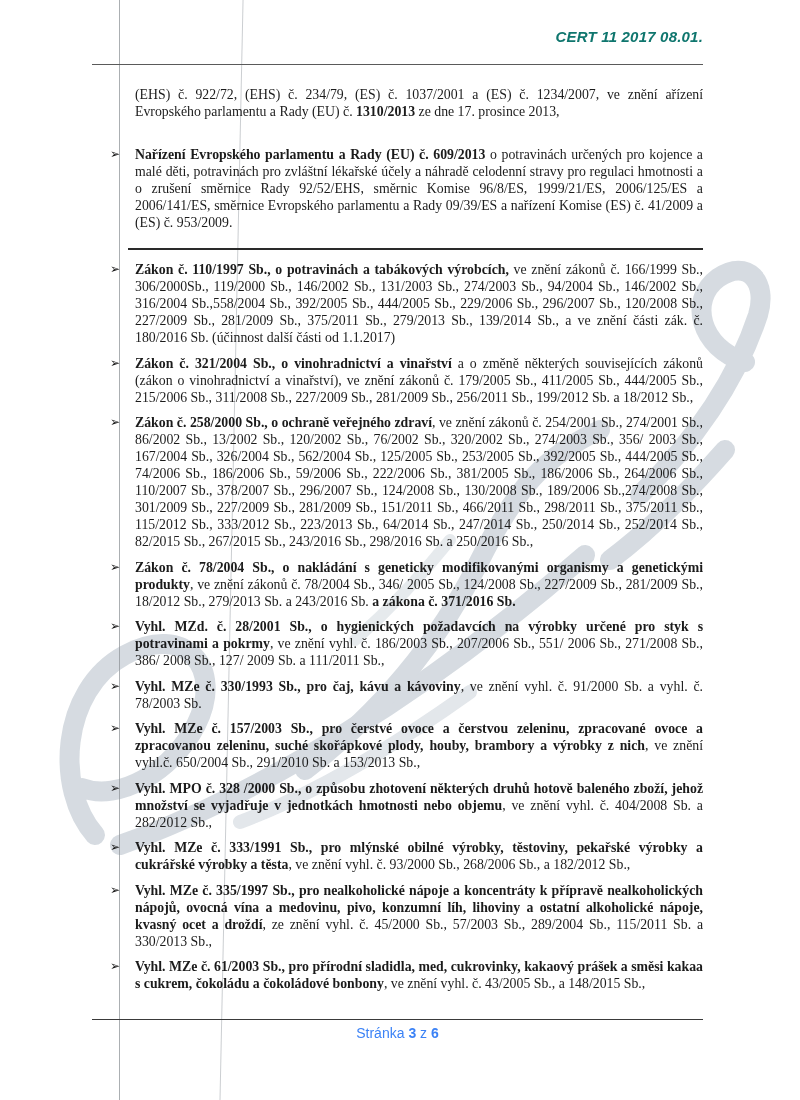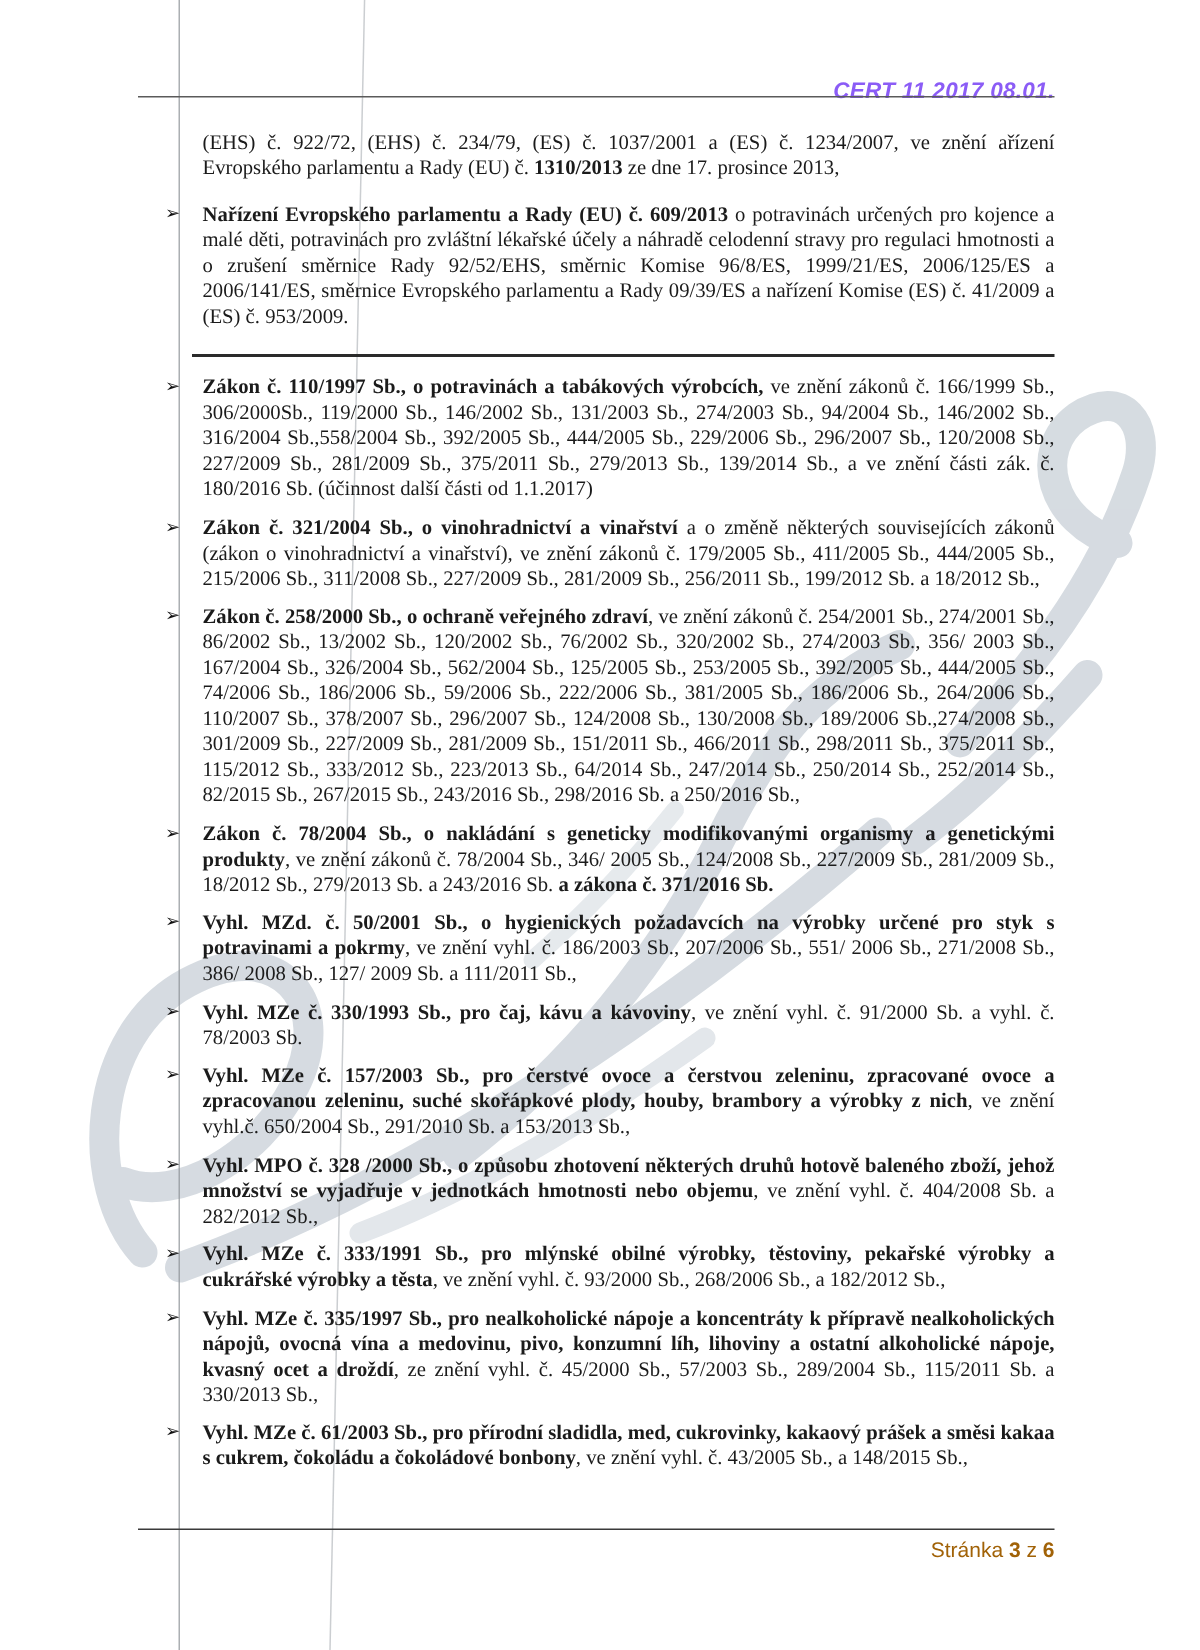--- a/index.html
+++ b/index.html
@@ -18,39 +18,39 @@
   }
   .scan-line.l1{left:119px;background:#8f9498;opacity:.75;}
   .scan-line.l2{left:231px;background:#b9bec2;opacity:.75;transform:rotate(1.2deg);}
   
   .watermark{
     position:absolute;left:0;top:0;width:800px;height:1100px;
     z-index:0;pointer-events:none;
   }
   
   .hdr{
-    position:absolute;top:52px;right:97px;
+    position:absolute;top:28px;right:97px;
     font-family:"Liberation Sans", sans-serif;
     font-weight:bold;font-style:italic;
-    font-size:15px;letter-spacing:.2px;color:#8b5cf6;
+    font-size:15px;letter-spacing:.2px;color:#0f766e;
     z-index:2;
   }
   .hdr-rule{
     position:absolute;top:64px;left:92px;width:611px;height:0;
     border-top:1.5px solid #5a5a5a;z-index:2;
   }
   
   .content{
     position:absolute;left:135px;top:86px;width:568px;
     z-index:2;
     font-size:13.8px;line-height:17px;
   }
   .para{
     text-align:justify;
-    margin:0 0 14px 0;
+    margin:0 0 26px 0;
   }
   .item{
     position:relative;
     text-align:justify;
     margin:0 0 8.5px 0;
   }
   .item .bullet{
     position:absolute;left:-25px;top:0px;
     font-size:12px;line-height:17px;color:#111;
   }
@@ -61,23 +61,23 @@
     margin:17px 0 11px -7px;
     width:575px;
   }
   
   .ftr-rule{
     position:absolute;top:1019px;left:92px;width:611px;height:0;
     border-top:1.3px solid #3a3a3a;z-index:2;
   }
   .ftr{
     position:absolute;top:1025px;left:92px;width:611px;
-    text-align:right;
+    text-align:center;
     font-family:"Liberation Sans", sans-serif;
-    font-size:14px;color:#a16207;z-index:2;
+    font-size:14px;color:#3b82f6;z-index:2;
   }
 </style>
 </head>
 <body>
 
 <svg class="watermark" viewBox="0 0 800 1100" xmlns="http://www.w3.org/2000/svg" aria-hidden="true">
   <g fill="none" stroke="#ccd3da" stroke-width="20" stroke-linecap="round" opacity="0.8">
     <path d="M95,835 C55,790 60,690 125,655 C185,622 225,668 196,725 C172,772 118,802 82,788"></path>
     <path d="M120,845 C260,795 430,690 585,555"></path>
     <path d="M305,770 C390,705 445,630 480,560 C515,490 545,455 600,430"></path>
@@ -95,21 +95,21 @@
 <div class="hdr-rule"></div>
 
 <div class="content" id="content">
     <div class="para"><span>(EHS) č. 922/72, (EHS) č. 234/79, (ES) č. 1037/2001 a (ES) č. 1234/2007, ve znění ařízení Evropského parlamentu a Rady (EU) č. </span><span class="b">1310/2013</span><span> ze dne 17. prosince 2013,</span></div>
     <div class="item"><span class="bullet">➢</span><span><span class="b">Nařízení Evropského parlamentu a Rady (EU) č. 609/2013</span><span> o potravinách určených pro kojence a malé děti, potravinách pro zvláštní lékařské účely a náhradě celodenní stravy pro regulaci hmotnosti a o zrušení směrnice Rady 92/52/EHS, směrnic Komise 96/8/ES, 1999/21/ES, 2006/125/ES a 2006/141/ES, směrnice Evropského parlamentu a Rady 09/39/ES a nařízení Komise (ES) č. 41/2009 a (ES) č. 953/2009.</span></span></div>
     <div class="sep-rule"></div>
     <div class="item"><span class="bullet">➢</span><span><span class="b">Zákon č. 110/1997 Sb., o potravinách a tabákových výrobcích,</span><span> ve znění zákonů č. 166/1999 Sb., 306/2000Sb., 119/2000 Sb., 146/2002 Sb., 131/2003 Sb., 274/2003 Sb., 94/2004 Sb., 146/2002 Sb., 316/2004 Sb.,558/2004 Sb., 392/2005 Sb., 444/2005 Sb., 229/2006 Sb., 296/2007 Sb., 120/2008 Sb., 227/2009 Sb., 281/2009 Sb., 375/2011 Sb., 279/2013 Sb., 139/2014 Sb., a ve znění části zák. č. 180/2016 Sb. (účinnost další části od 1.1.2017)</span></span></div>
     <div class="item"><span class="bullet">➢</span><span><span class="b">Zákon č. 321/2004 Sb., o vinohradnictví a vinařství</span><span> a o změně některých souvisejících zákonů (zákon o vinohradnictví a vinařství), ve znění zákonů č. 179/2005 Sb., 411/2005 Sb., 444/2005 Sb., 215/2006 Sb., 311/2008 Sb., 227/2009 Sb., 281/2009 Sb., 256/2011 Sb., 199/2012 Sb. a 18/2012 Sb.,</span></span></div>
     <div class="item"><span class="bullet">➢</span><span><span class="b">Zákon č. 258/2000 Sb., o ochraně veřejného zdraví</span><span>, ve znění zákonů č. 254/2001 Sb., 274/2001 Sb., 86/2002 Sb., 13/2002 Sb., 120/2002 Sb., 76/2002 Sb., 320/2002 Sb., 274/2003 Sb., 356/ 2003 Sb., 167/2004 Sb., 326/2004 Sb., 562/2004 Sb., 125/2005 Sb., 253/2005 Sb., 392/2005 Sb., 444/2005 Sb., 74/2006 Sb., 186/2006 Sb., 59/2006 Sb., 222/2006 Sb., 381/2005 Sb., 186/2006 Sb., 264/2006 Sb., 110/2007 Sb., 378/2007 Sb., 296/2007 Sb., 124/2008 Sb., 130/2008 Sb., 189/2006 Sb.,274/2008 Sb., 301/2009 Sb., 227/2009 Sb., 281/2009 Sb., 151/2011 Sb., 466/2011 Sb., 298/2011 Sb., 375/2011 Sb., 115/2012 Sb., 333/2012 Sb., 223/2013 Sb., 64/2014 Sb., 247/2014 Sb., 250/2014 Sb., 252/2014 Sb., 82/2015 Sb., 267/2015 Sb., 243/2016 Sb., 298/2016 Sb. a 250/2016 Sb.,</span></span></div>
     <div class="item"><span class="bullet">➢</span><span><span class="b">Zákon č. 78/2004 Sb., o nakládání s geneticky modifikovanými organismy a genetickými produkty</span><span>, ve znění zákonů č. 78/2004 Sb., 346/ 2005 Sb., 124/2008 Sb., 227/2009 Sb., 281/2009 Sb., 18/2012 Sb., 279/2013 Sb. a 243/2016 Sb.</span><span class="b"> a zákona č. 371/2016 Sb.</span></span></div>
-    <div class="item"><span class="bullet">➢</span><span><span class="b">Vyhl. MZd. č. 50/2001 Sb., o hygienických požadavcích na výrobky určené pro styk s potravinami a pokrmy</span><span>, ve znění vyhl. č. 186/2003 Sb., 207/2006 Sb., 551/ 2006 Sb., 271/2008 Sb., 386/ 2008 Sb., 127/ 2009 Sb. a 111/2011 Sb.,</span></span></div>
+    <div class="item"><span class="bullet">➢</span><span><span class="b">Vyhl. MZd. č. 28/2001 Sb., o hygienických požadavcích na výrobky určené pro styk s potravinami a pokrmy</span><span>, ve znění vyhl. č. 186/2003 Sb., 207/2006 Sb., 551/ 2006 Sb., 271/2008 Sb., 386/ 2008 Sb., 127/ 2009 Sb. a 111/2011 Sb.,</span></span></div>
     <div class="item"><span class="bullet">➢</span><span><span class="b">Vyhl. MZe č. 330/1993 Sb., pro čaj, kávu a kávoviny</span><span>, ve znění vyhl. č. 91/2000 Sb. a vyhl. č. 78/2003 Sb.</span></span></div>
     <div class="item"><span class="bullet">➢</span><span><span class="b">Vyhl. MZe č. 157/2003 Sb., pro čerstvé ovoce a čerstvou zeleninu, zpracované ovoce a zpracovanou zeleninu, suché skořápkové plody, houby, brambory a výrobky z nich</span><span>, ve znění vyhl.č. 650/2004 Sb., 291/2010 Sb. a 153/2013 Sb.,</span></span></div>
     <div class="item"><span class="bullet">➢</span><span><span class="b">Vyhl. MPO č. 328 /2000 Sb., o způsobu zhotovení některých druhů hotově baleného zboží, jehož množství se vyjadřuje v jednotkách hmotnosti nebo objemu</span><span>, ve znění vyhl. č. 404/2008 Sb. a 282/2012 Sb.,</span></span></div>
     <div class="item"><span class="bullet">➢</span><span><span class="b">Vyhl. MZe č. 333/1991 Sb., pro mlýnské obilné výrobky, těstoviny, pekařské výrobky a cukrářské výrobky a těsta</span><span>, ve znění vyhl. č. 93/2000 Sb., 268/2006 Sb., a 182/2012 Sb.,</span></span></div>
     <div class="item"><span class="bullet">➢</span><span><span class="b">Vyhl. MZe č. 335/1997 Sb., pro nealkoholické nápoje a koncentráty k přípravě nealkoholických nápojů, ovocná vína a medovinu, pivo, konzumní líh, lihoviny a ostatní alkoholické nápoje, kvasný ocet a droždí</span><span>, ze znění vyhl. č. 45/2000 Sb., 57/2003 Sb., 289/2004 Sb., 115/2011 Sb. a 330/2013 Sb.,</span></span></div>
     <div class="item"><span class="bullet">➢</span><span><span class="b">Vyhl. MZe č. 61/2003 Sb., pro přírodní sladidla, med, cukrovinky, kakaový prášek a směsi kakaa s cukrem, čokoládu a čokoládové bonbony</span><span>, ve znění vyhl. č. 43/2005 Sb., a 148/2015 Sb.,</span></span></div>
   </div>
 
 <div class="ftr-rule"></div>
 <div class="ftr">

